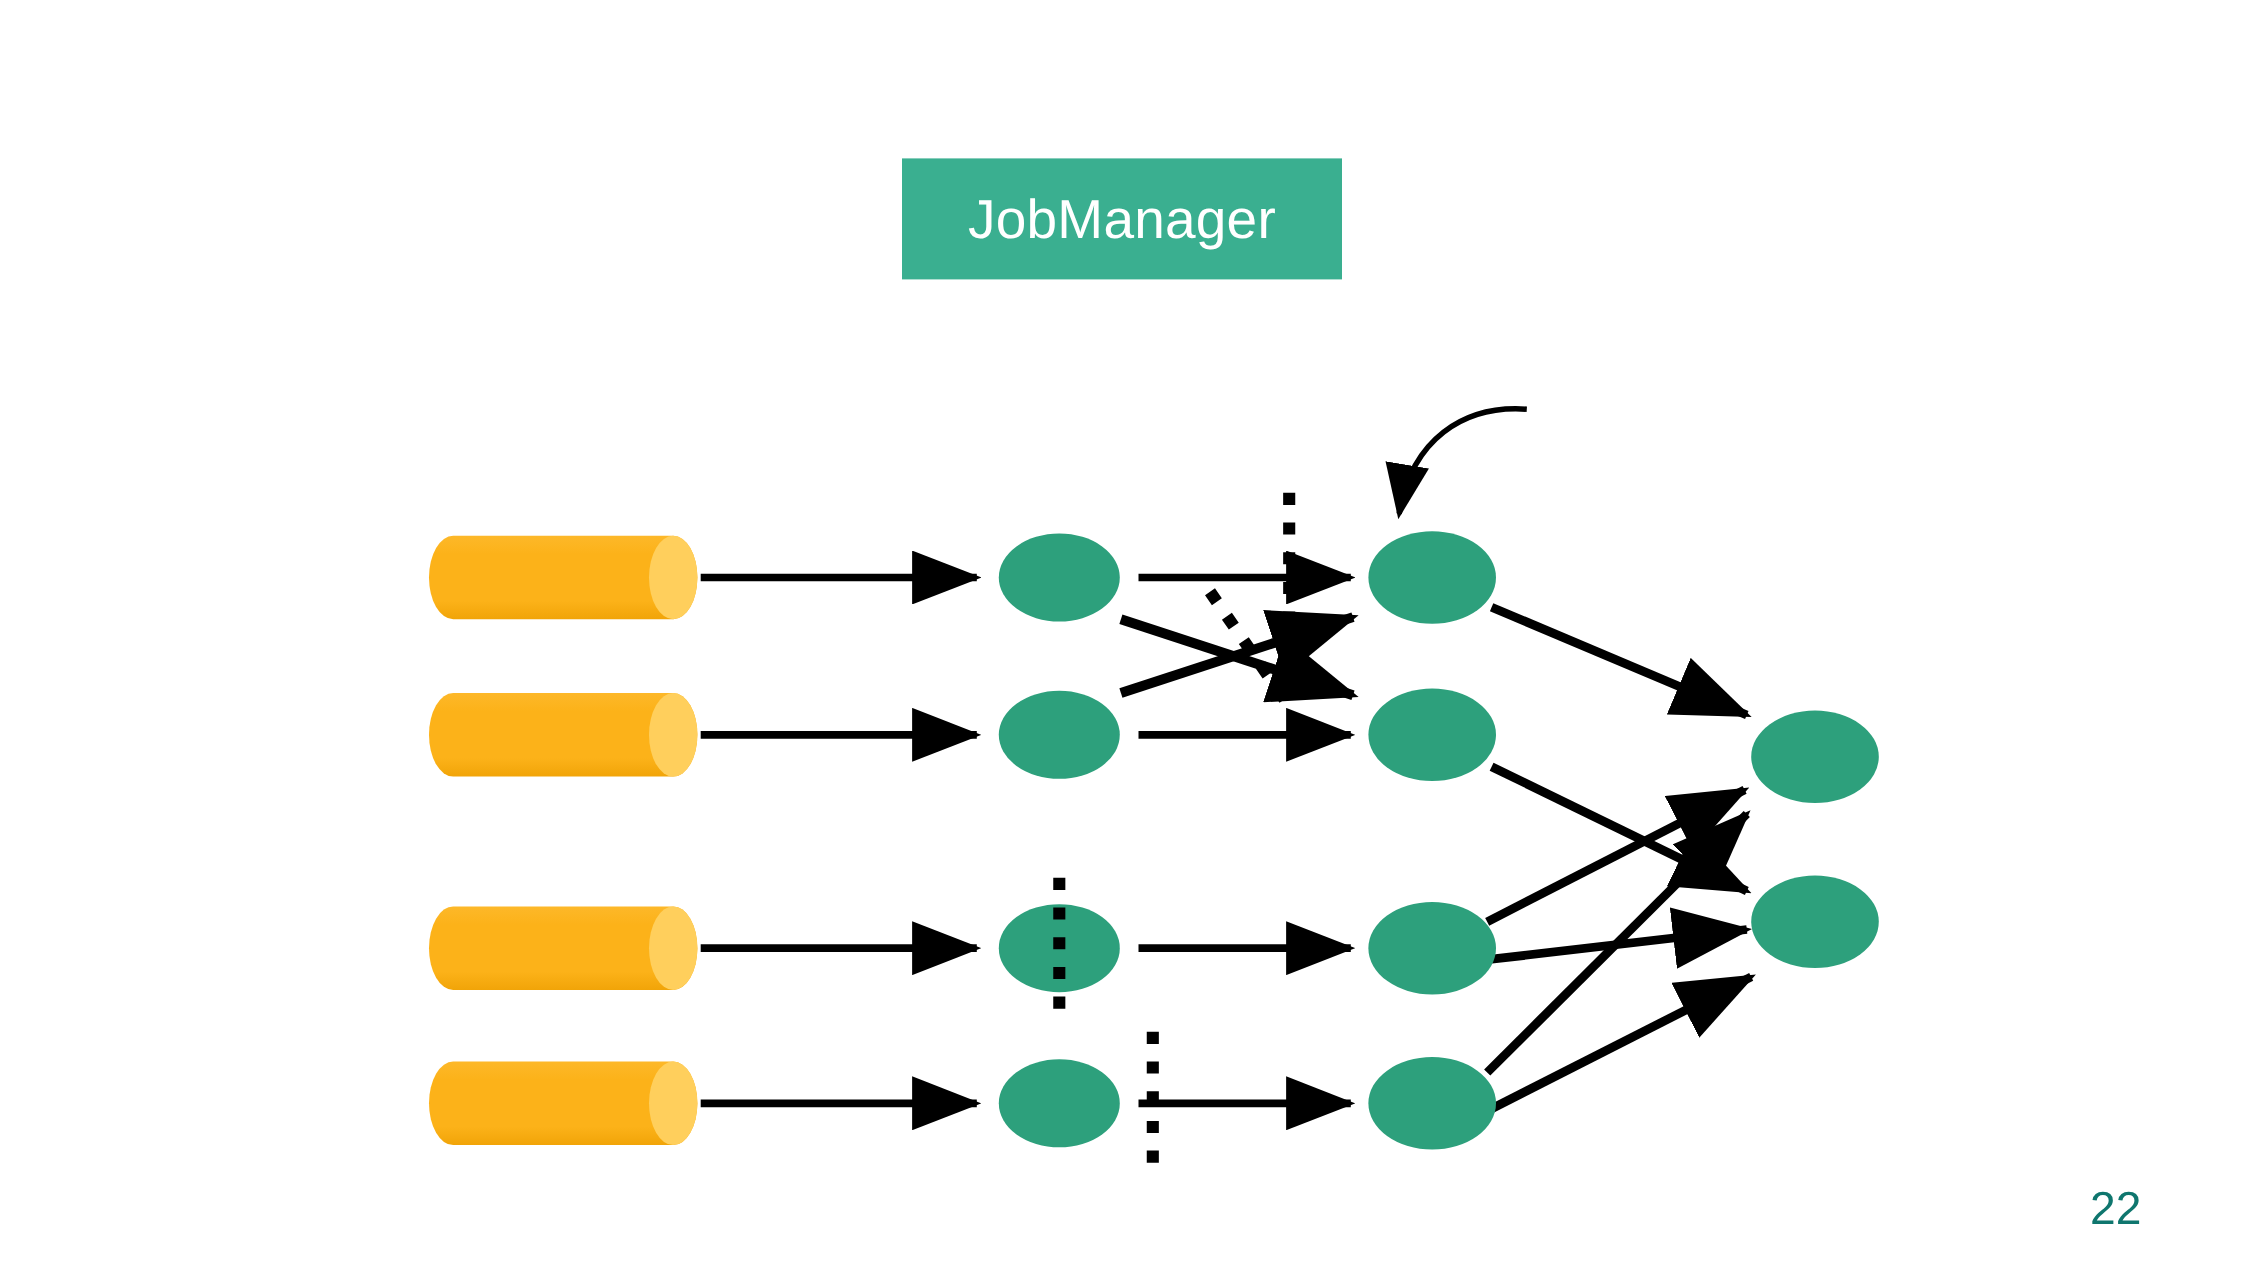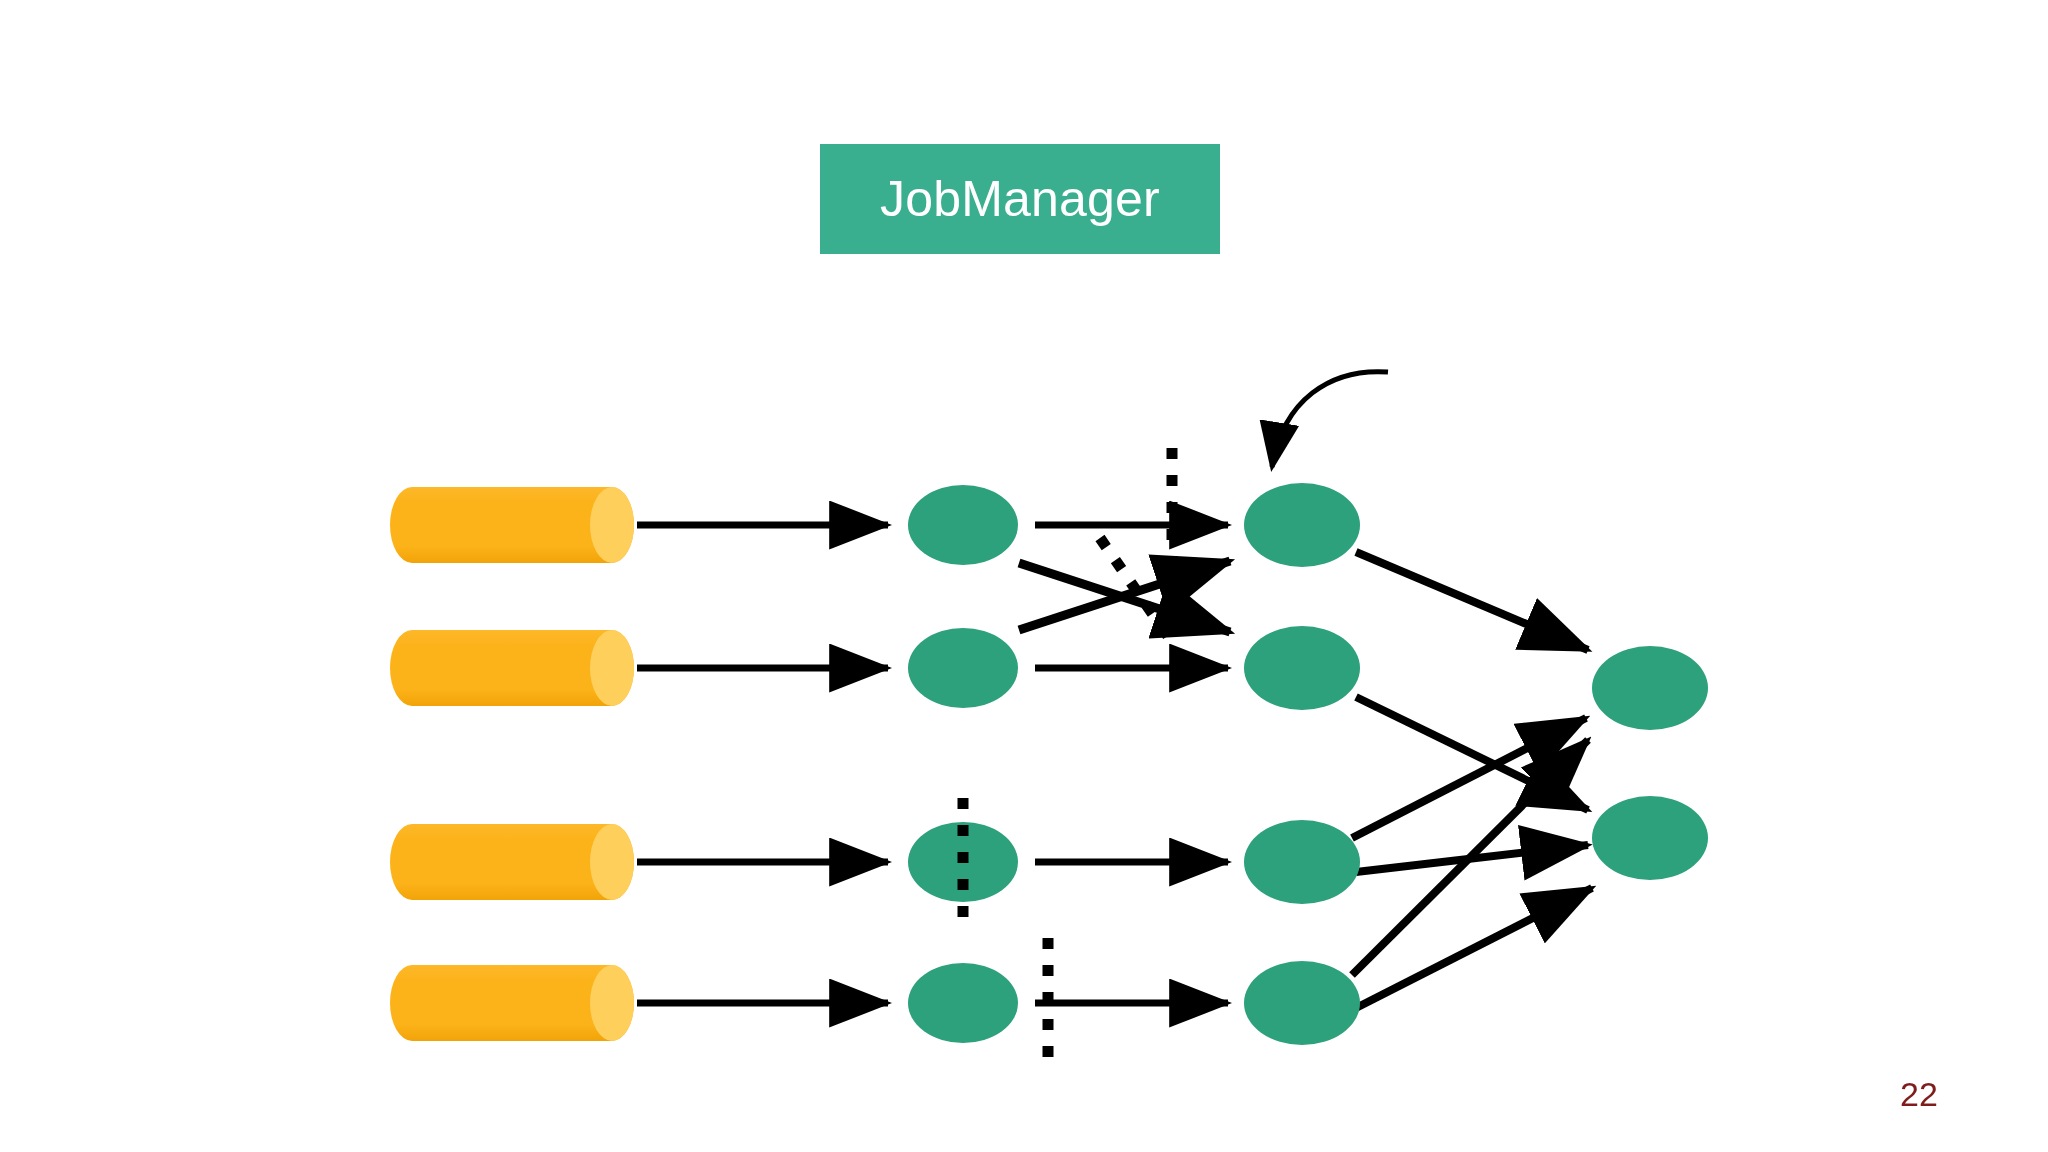--- a/index.html
+++ b/index.html
@@ -55,22 +55,22 @@
     line-height: 49px;
     font-family: "Liberation Sans", sans-serif;
     white-space: pre-line;
   }
 
   
   .page-number {
     position: absolute;
     left: 1900px;
     top: 1075px;
-    color: #7f1d1d;
-    font-size: 34px;
+    color: #0f766e;
+    font-size: 42px;
     font-family: "Liberation Sans", sans-serif;
   }
 
   
   #diagram {
     position: absolute;
     left: 0;
     top: 0;
     width: 2048px;
     height: 1152px;

